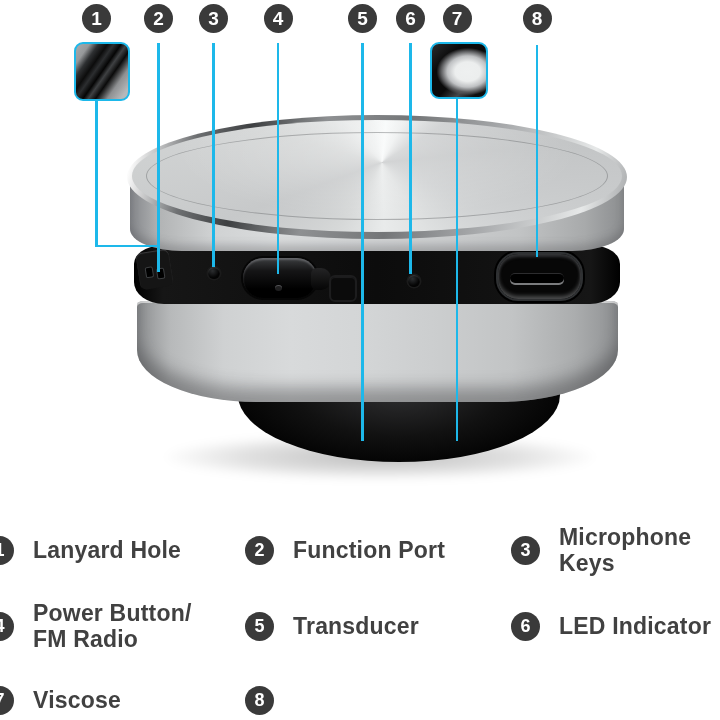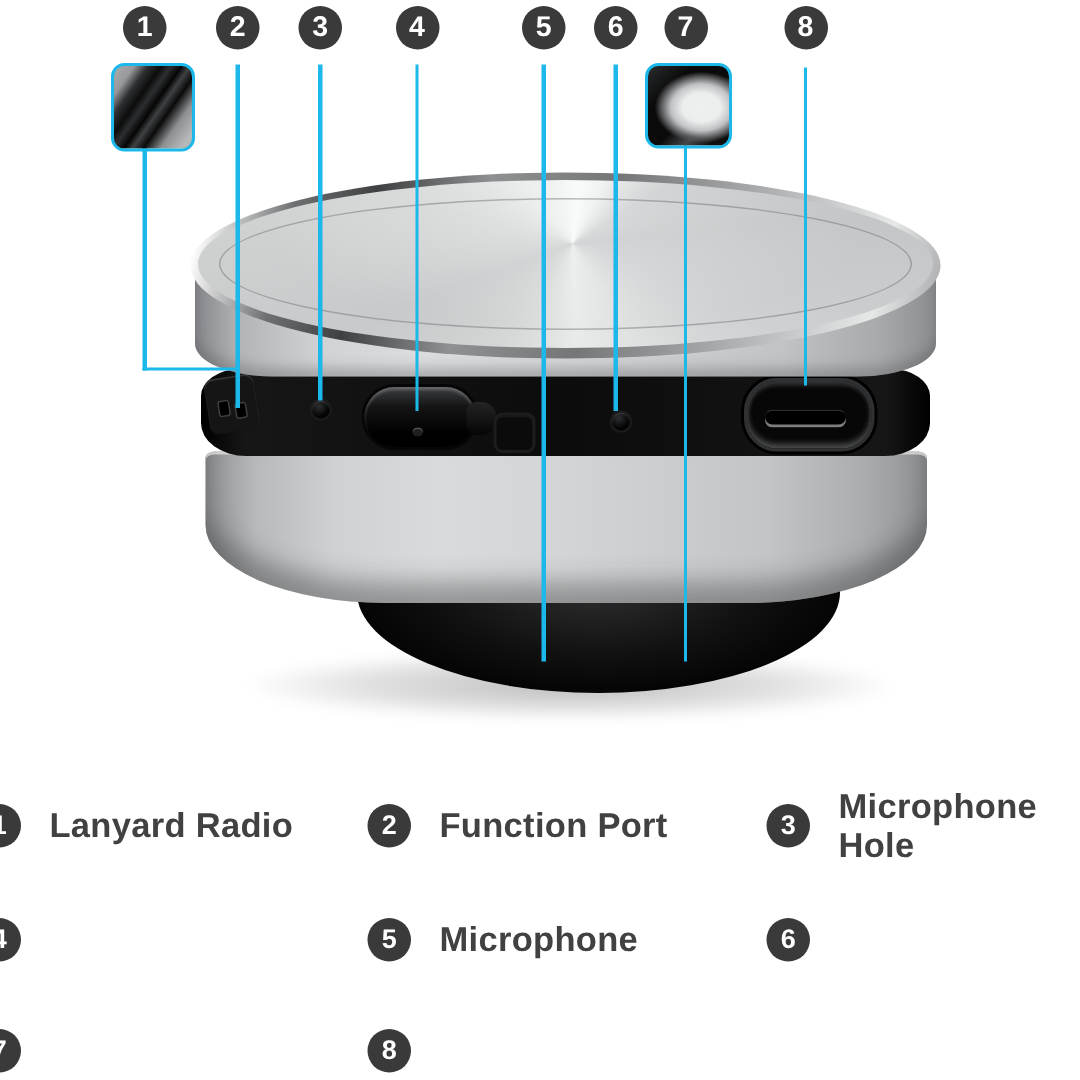--- a/index.html
+++ b/index.html
@@ -176,41 +176,45 @@
   <div class="badge topbadge" style="left: 199px; background: rgb(58, 58, 58);">3</div>
   <div class="badge topbadge" style="left: 263.5px; background: rgb(58, 58, 58);">4</div>
   <div class="badge topbadge" style="left: 348px; background: rgb(58, 58, 58);">5</div>
   <div class="badge topbadge" style="left: 396px; background: rgb(58, 58, 58);">6</div>
   <div class="badge topbadge" style="left: 442.5px; background: rgb(58, 58, 58);">7</div>
   <div class="badge topbadge" style="left: 522.5px; background: rgb(58, 58, 58);">8</div>
 
   <div>
     <div class="litem" style="left:-15px;top:520px">
       <span class="lbadge" style="background: rgb(58, 58, 58);">1</span>
-      <span class="ltext">Lanyard Radio</span>
+      <span class="ltext">Lanyard Hole</span>
     </div>
     <div class="litem" style="left:245px;top:520px">
       <span class="lbadge" style="background: rgb(58, 58, 58);">2</span>
       <span class="ltext">Function Port</span>
     </div>
     <div class="litem" style="left:511px;top:520px">
       <span class="lbadge" style="background: rgb(58, 58, 58);">3</span>
-      <span class="ltext">Microphone Hole</span>
+      <span class="ltext">Microphone Keys</span>
     </div>
     <div class="litem" style="left:-15px;top:596px">
       <span class="lbadge" style="background: rgb(58, 58, 58);">4</span>
+      <span class="ltext">Power Button/
+FM Radio</span>
     </div>
     <div class="litem" style="left:245px;top:596px">
       <span class="lbadge" style="background: rgb(58, 58, 58);">5</span>
-      <span class="ltext">Microphone</span>
+      <span class="ltext">Transducer</span>
     </div>
     <div class="litem" style="left:511px;top:596px">
       <span class="lbadge" style="background: rgb(58, 58, 58);">6</span>
+      <span class="ltext">LED Indicator</span>
     </div>
     <div class="litem" style="left:-15px;top:670px">
       <span class="lbadge" style="background: rgb(58, 58, 58);">7</span>
+      <span class="ltext">Viscose</span>
     </div>
     <div class="litem" style="left:245px;top:670px">
       <span class="lbadge" style="background: rgb(58, 58, 58);">8</span>
     </div>
   </div>
 
 </div>
 
 </body></html>

